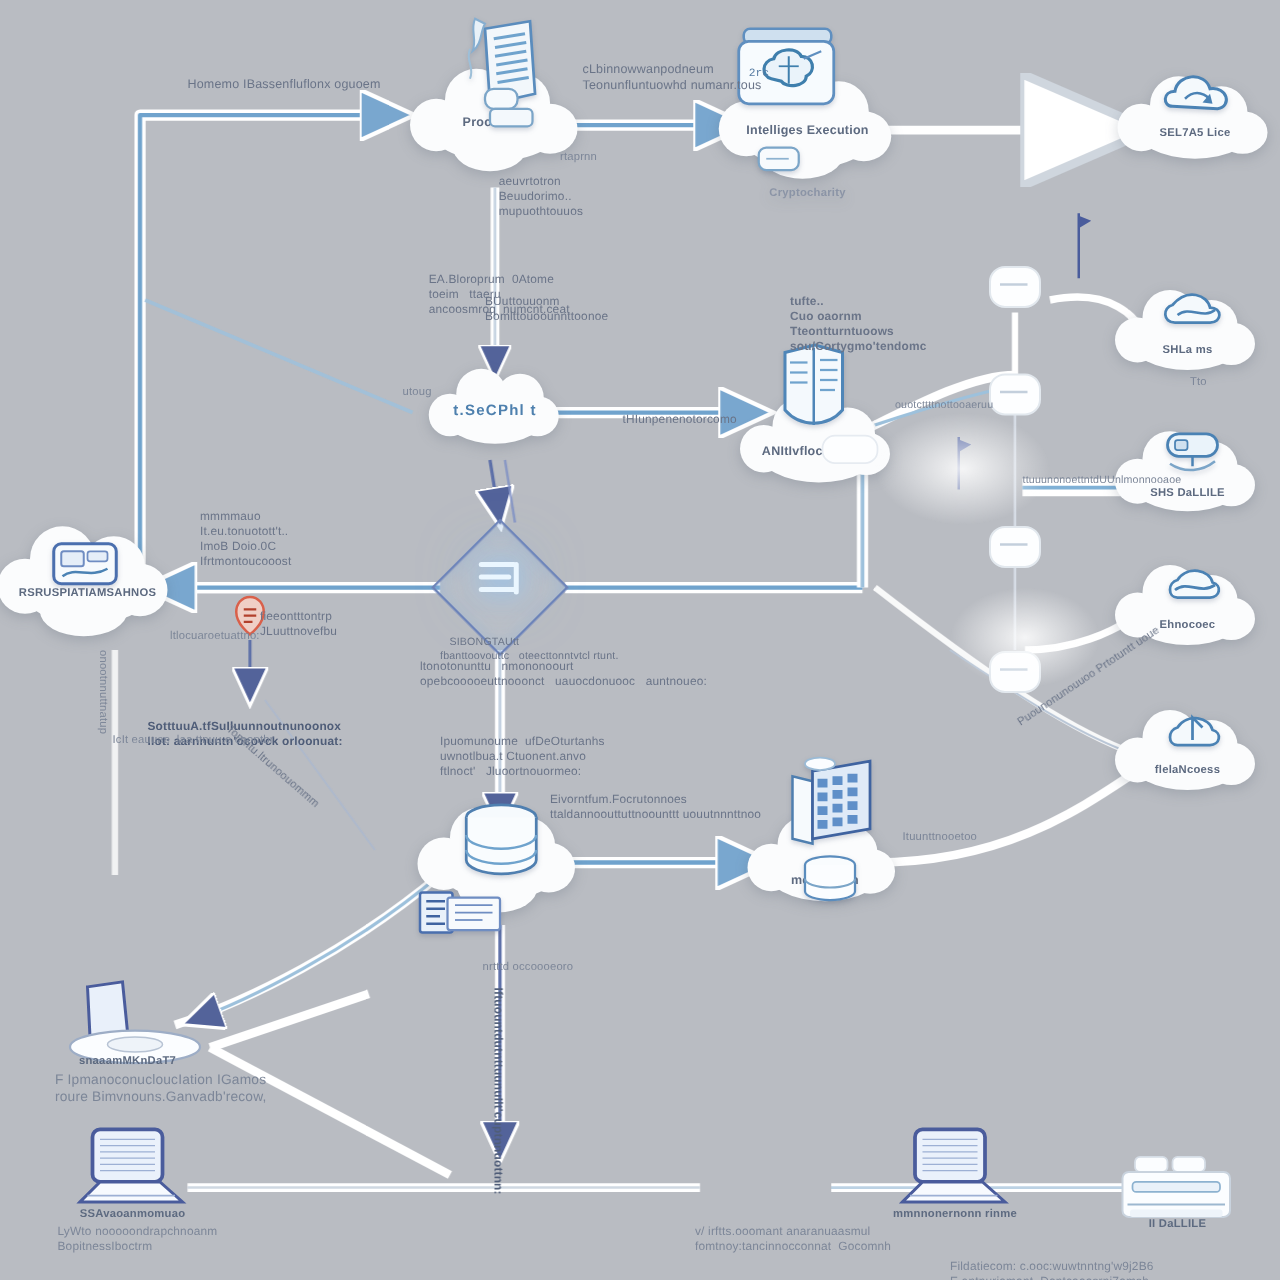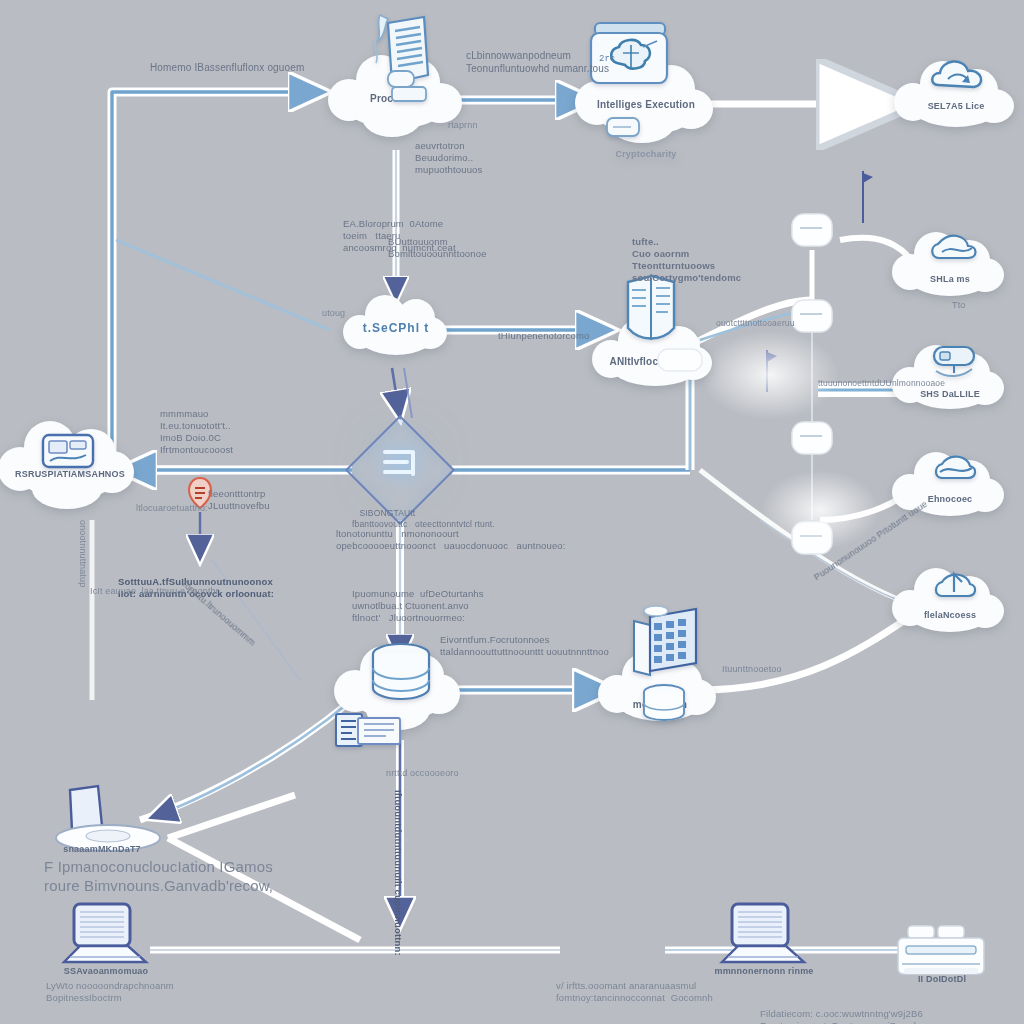--- a/index.html
+++ b/index.html
@@ -503,21 +503,21 @@
   <div class="blurhaze" style="left:760px;top:470px;width:120px;height:80px;"></div>
 
   <div class="plain" style="left:112px;top:822px;">
     <svg width="140" height="76" viewBox="0 0 140 76">
       <path d="M28,8 L56,4 L60,44 L30,48 Z" fill="#e9f0fa" stroke="#4a5c9c" stroke-width="2.4"></path>
       <ellipse cx="66" cy="56" rx="52" ry="13" fill="#fbfdff" stroke="#9dadc6" stroke-width="1.8"></ellipse>
       <ellipse cx="66" cy="54" rx="22" ry="6" fill="#eef3f9" stroke="#b7c3d4" stroke-width="1.2"></ellipse>
     </svg>
     <div class="nodelabel" style="top:62px;left:60px;font-size:9px;">snaaamMKnDaT7</div>
   </div>
-  <div class="ftext" style="left:44px;top:858px;font-size:15px;">F IpmanoconucloucIation IGamos
+  <div class="ftext" style="left:44px;top:858px;font-size:11px;">F IpmanoconucloucIation IGamos
 roure Bimvnouns.Ganvadb'recow,</div>
 
   <div class="plain" style="left:112px;top:940px;">
     <svg width="124" height="76" viewBox="0 0 124 76">
       <rect x="24" y="4" width="56" height="42" rx="6" fill="#eaf1fb" stroke="#4a5c9c" stroke-width="3"></rect>
       <g stroke="#9db0d4" stroke-width="1.1">
         <path d="M30,12 L74,12"></path>
           <path d="M30,17 L74,17"></path>
           <path d="M30,22 L74,22"></path>
           <path d="M30,27 L74,27"></path>
@@ -556,28 +556,28 @@
 
   <div class="plain" style="left:948px;top:962px;">
     <svg width="120" height="72" viewBox="0 0 120 72">
       <rect x="20" y="2" width="26" height="12" rx="4" fill="#fbfdff" stroke="#d5dde6" stroke-width="1.4"></rect>
       <rect x="50" y="2" width="26" height="12" rx="4" fill="#fbfdff" stroke="#d5dde6" stroke-width="1.4"></rect>
       <rect x="10" y="14" width="86" height="36" rx="5" fill="#fbfdff" stroke="#c9d3de" stroke-width="1.6"></rect>
       <rect x="18" y="22" width="70" height="8" rx="3" fill="#e9f1f9" stroke="#8db2d0" stroke-width="1.4"></rect>
       <path d="M14,40 L92,40" stroke="#9db8d0" stroke-width="1.6"></path>
       <rect x="16" y="44" width="74" height="6" rx="2" fill="#eef4fa"></rect>
     </svg>
-    <div class="nodelabel" style="top:50px;left:54px;font-size:9px;">II DoIDotDl</div>
+    <div class="nodelabel" style="top:50px;left:54px;font-size:9px;">II DaLLILE</div>
   </div>
 
   <div class="ftext mid" style="left:150px;top:62px;font-size:10px;">Homemo IBassenfluflonx oguoem</div>
   <div class="ftext mid" style="left:466px;top:50px;font-size:10px;">cLbinnowwanpodneum
 Teonunfluntuowhd numanr.tous</div>
   <div class="ftext" style="left:448px;top:100px;font-size:9px;margin-top:20px;">rtaprnn</div>
-  <div class="ftext mid" style="left:398px;top:140px;font-size:9.5px;padding-left:17px;">aeuvrtotron
+  <div class="ftext mid" style="left:382px;top:140px;font-size:9.5px;padding-left:17px;">aeuvrtotron
 Beuudorimo..
 mupuothtouuos</div>
   <div class="ftext mid" style="left:343px;top:218px;font-size:9.5px;">EA.Bloroprum  0Atome
 toeim   ttaeru
 ancoosmroq  numcnt.ceat</div>
   <div class="ftext" style="left:322px;top:308px;font-size:9px;">utoug</div>
   <div class="ftext mid" style="left:498px;top:330px;font-size:9.5px;">tHIunpenenotorcomo</div>
   <div class="ftext mid" style="left:632px;top:236px;font-size:9.5px;font-weight:bold;">tufte..
 Cuo oaornm
 Tteontturntuoows

